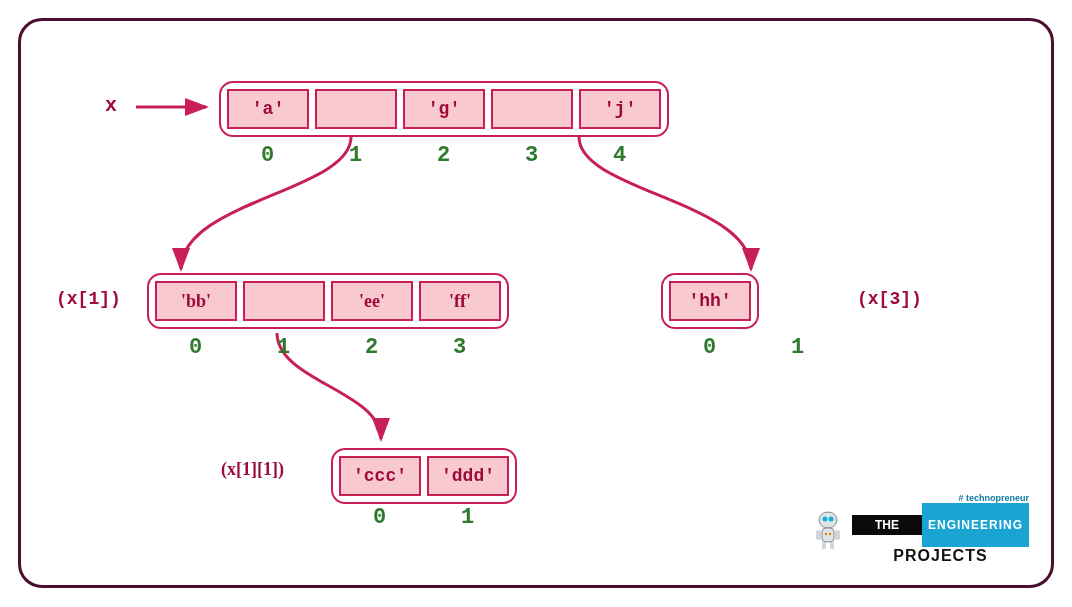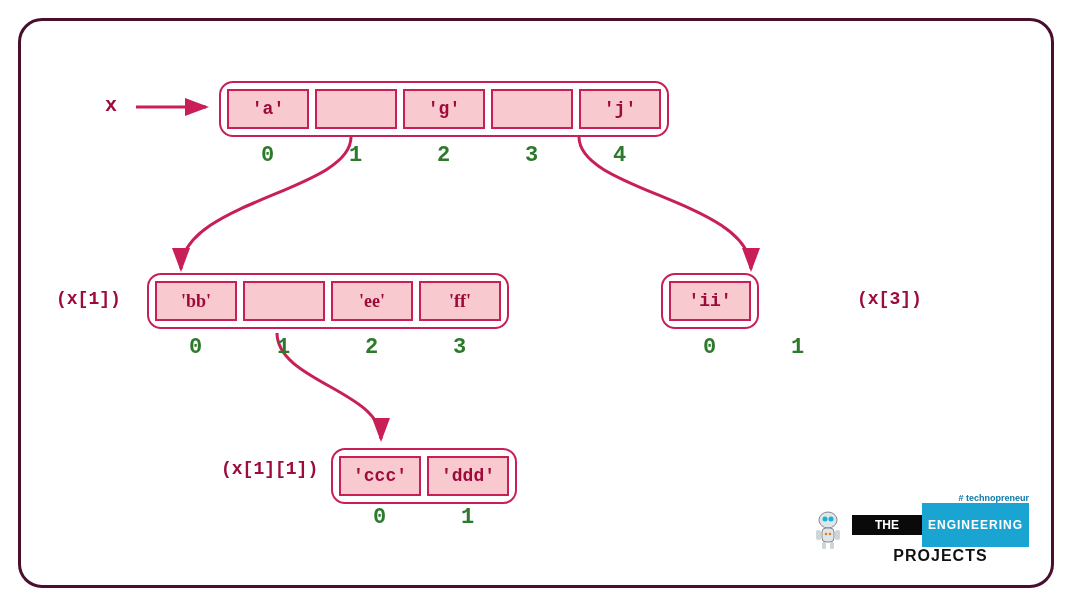--- a/index.html
+++ b/index.html
@@ -127,27 +127,27 @@
     <div class="cell"></div>
     <div class="cell">'ee'</div>
     <div class="cell">'ff'</div>
   </div>
   <div class="idx" style="left:168px; top:314px;">0</div>
   <div class="idx" style="left:256px; top:314px;">1</div>
   <div class="idx" style="left:344px; top:314px;">2</div>
   <div class="idx" style="left:432px; top:314px;">3</div>
 
   <div class="array" style="left:640px; top:252px;">
-    <div class="cell">'ii'</div>
+    <div class="cell">'hh'</div>
   </div>
   <div class="lbl" style="left:836px; top:268px; font-size:18px;">(x[3])</div>
   <div class="idx" style="left:682px; top:314px;">0</div>
   <div class="idx" style="left:770px; top:314px;">1</div>
 
-  <div class="lbl" style="left:200px; top:438px; font-size:18px;">(x[1][1])</div>
+  <div class="lbl" style="left:200px; top:438px; font-size:18px;font-family:Liberation Serif, serif;">(x[1][1])</div>
   <div class="array" style="left:310px; top:427px;">
     <div class="cell">'ccc'</div>
     <div class="cell">'ddd'</div>
   </div>
   <div class="idx" style="left:352px; top:484px;">0</div>
   <div class="idx" style="left:440px; top:484px;">1</div>
 
   <div class="logo">
     <div class="robot">
       <svg viewBox="0 0 36 42">

